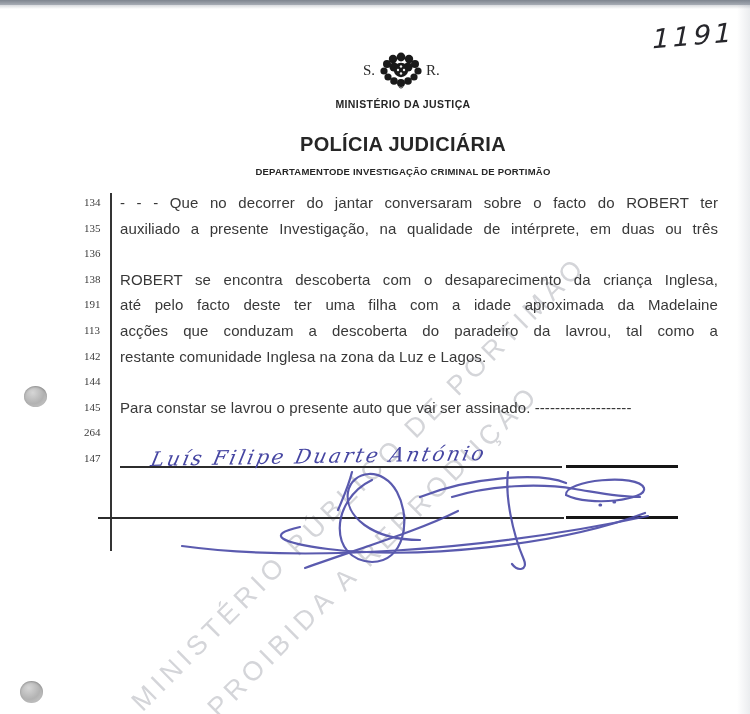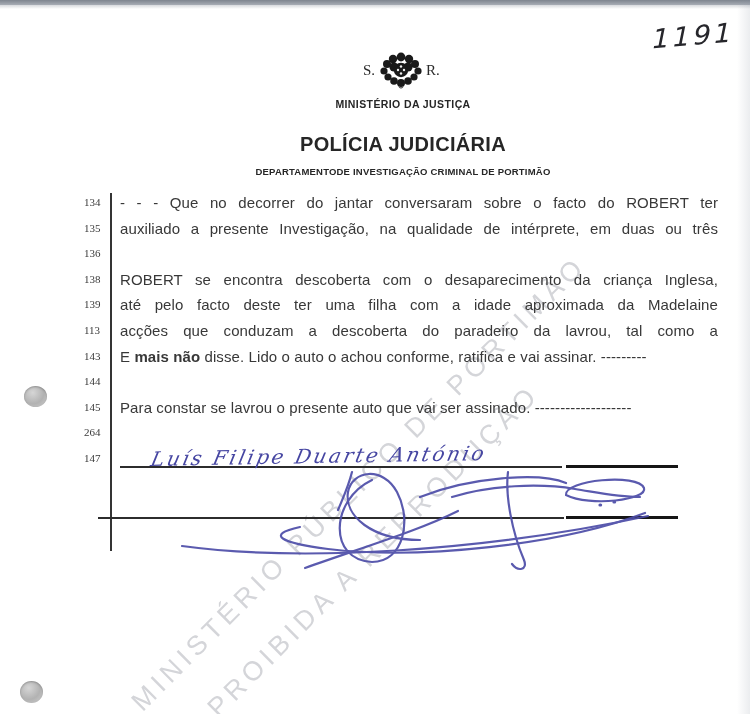--- a/index.html
+++ b/index.html
@@ -123,30 +123,30 @@
       <div class="ltext justify">auxiliado a presente Investigação, na qualidade de intérprete, em duas ou três</div>
     </div>
     <div class="row">
       <span class="lnum">136</span>
     </div>
     <div class="row">
       <span class="lnum">138</span>
       <div class="ltext justify">ROBERT se encontra descoberta com o desaparecimento da criança Inglesa,</div>
     </div>
     <div class="row">
-      <span class="lnum">139</span>
+      <span class="lnum">191</span>
       <div class="ltext justify">até pelo facto deste ter uma filha com a idade aproximada da Madelaine</div>
     </div>
     <div class="row">
       <span class="lnum">113</span>
       <div class="ltext justify">acções que conduzam a descoberta do paradeiro da lavrou, tal como a</div>
     </div>
     <div class="row">
-      <span class="lnum">143</span>
-      <div class="ltext"><span>E </span><span class="bseg">mais não</span><span> disse. Lido o auto o achou conforme, ratifica e vai assinar. ---------</span></div>
+      <span class="lnum">142</span>
+      <div class="ltext">restante comunidade Inglesa na zona da Luz e Lagos.</div>
     </div>
     <div class="row">
       <span class="lnum">144</span>
     </div>
     <div class="row">
       <span class="lnum">145</span>
       <div class="ltext">Para constar se lavrou o presente auto que vai ser assinado. -------------------</div>
     </div>
     <div class="row">
       <span class="lnum">264</span>

